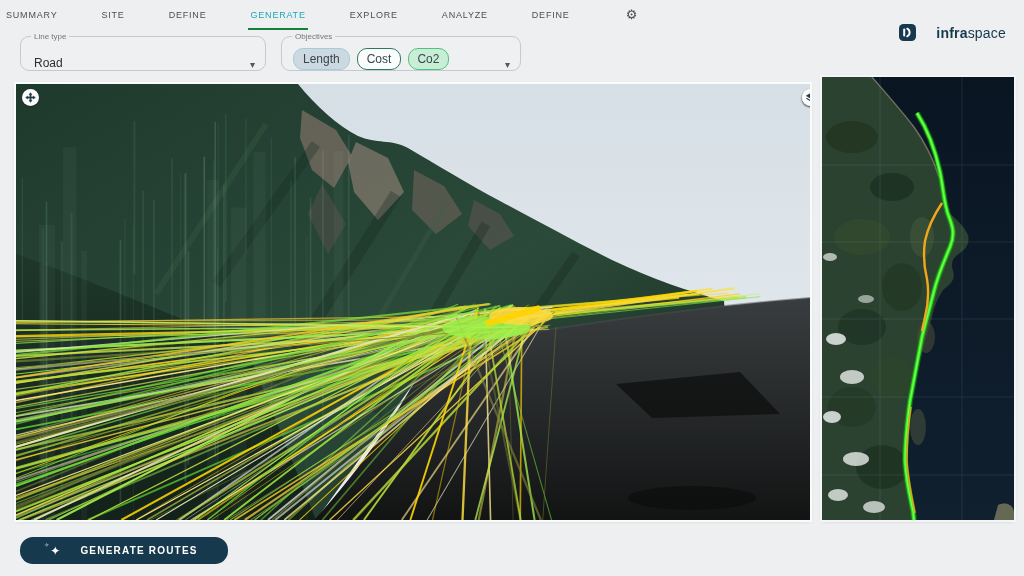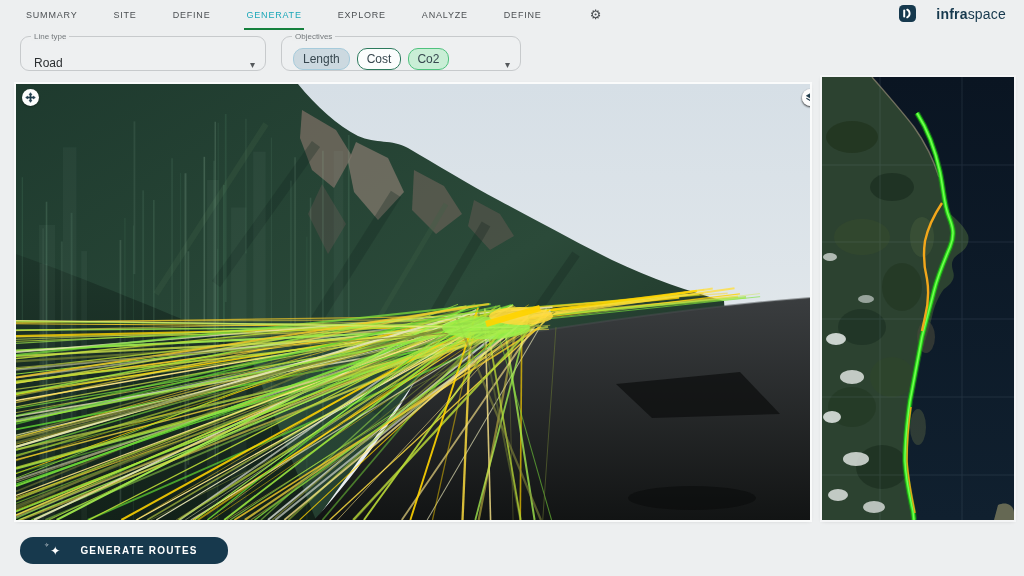--- a/index.html
+++ b/index.html
@@ -1,26 +1,26 @@
 <!DOCTYPE html>
 <html><head>
 <meta charset="utf-8">
 <style>
   * { margin:0; padding:0; box-sizing:border-box; }
   html,body { width:1024px; height:576px; overflow:hidden; background:#edeff0;
               font-family:"Liberation Sans", sans-serif; }
 
   
   #topbar { position:absolute; left:0; top:0; width:1024px; height:30px; }
-  #tabs { position:absolute; left:24px; top:0; height:30px; display:flex; align-items:center; gap:32px; }
+  #tabs { position:absolute; left:4px; top:0; height:30px; display:flex; align-items:center; gap:40px; }
   .tab { font-size:9px; letter-spacing:.8px; color:#4b4f52; cursor:pointer;
          padding:10px 2px 8px 2px; border-bottom:2px solid transparent; }
   .tab.active { color:#1ca7b8; font-weight:normal; border-bottom:2px solid #15803d; }
   #gear { font-size:13px; color:#4b4f52; margin-left:14px; cursor:pointer; line-height:30px; }
-  #brand { position:absolute; right:18px; top:5px; display:flex; align-items:center; gap:20px;padding-left:17px; }
+  #brand { position:absolute; right:18px; top:24px; display:flex; align-items:center; gap:20px;padding-left:17px; }
   #brand .brand-text { font-size:14px; color:#16394e; letter-spacing:.2px; }
   #brand .b { font-weight:bold; }
 
   
   .fieldbox { position:absolute; top:36px; height:35px; border:1px solid #c7cacc; border-radius:9px;
               background:#eef0f1; display:flex; align-items:flex-end; }
   .fieldbox .lbl { position:absolute; top:-5px; left:10px; font-size:8px; color:#74797c;
                    background:#edeff0; padding:0 3px; }
   #linetype-box { left:20px; width:246px; }
   #linetype-box .val { font-size:12px; color:#2b2f31; margin-left:13px; }

